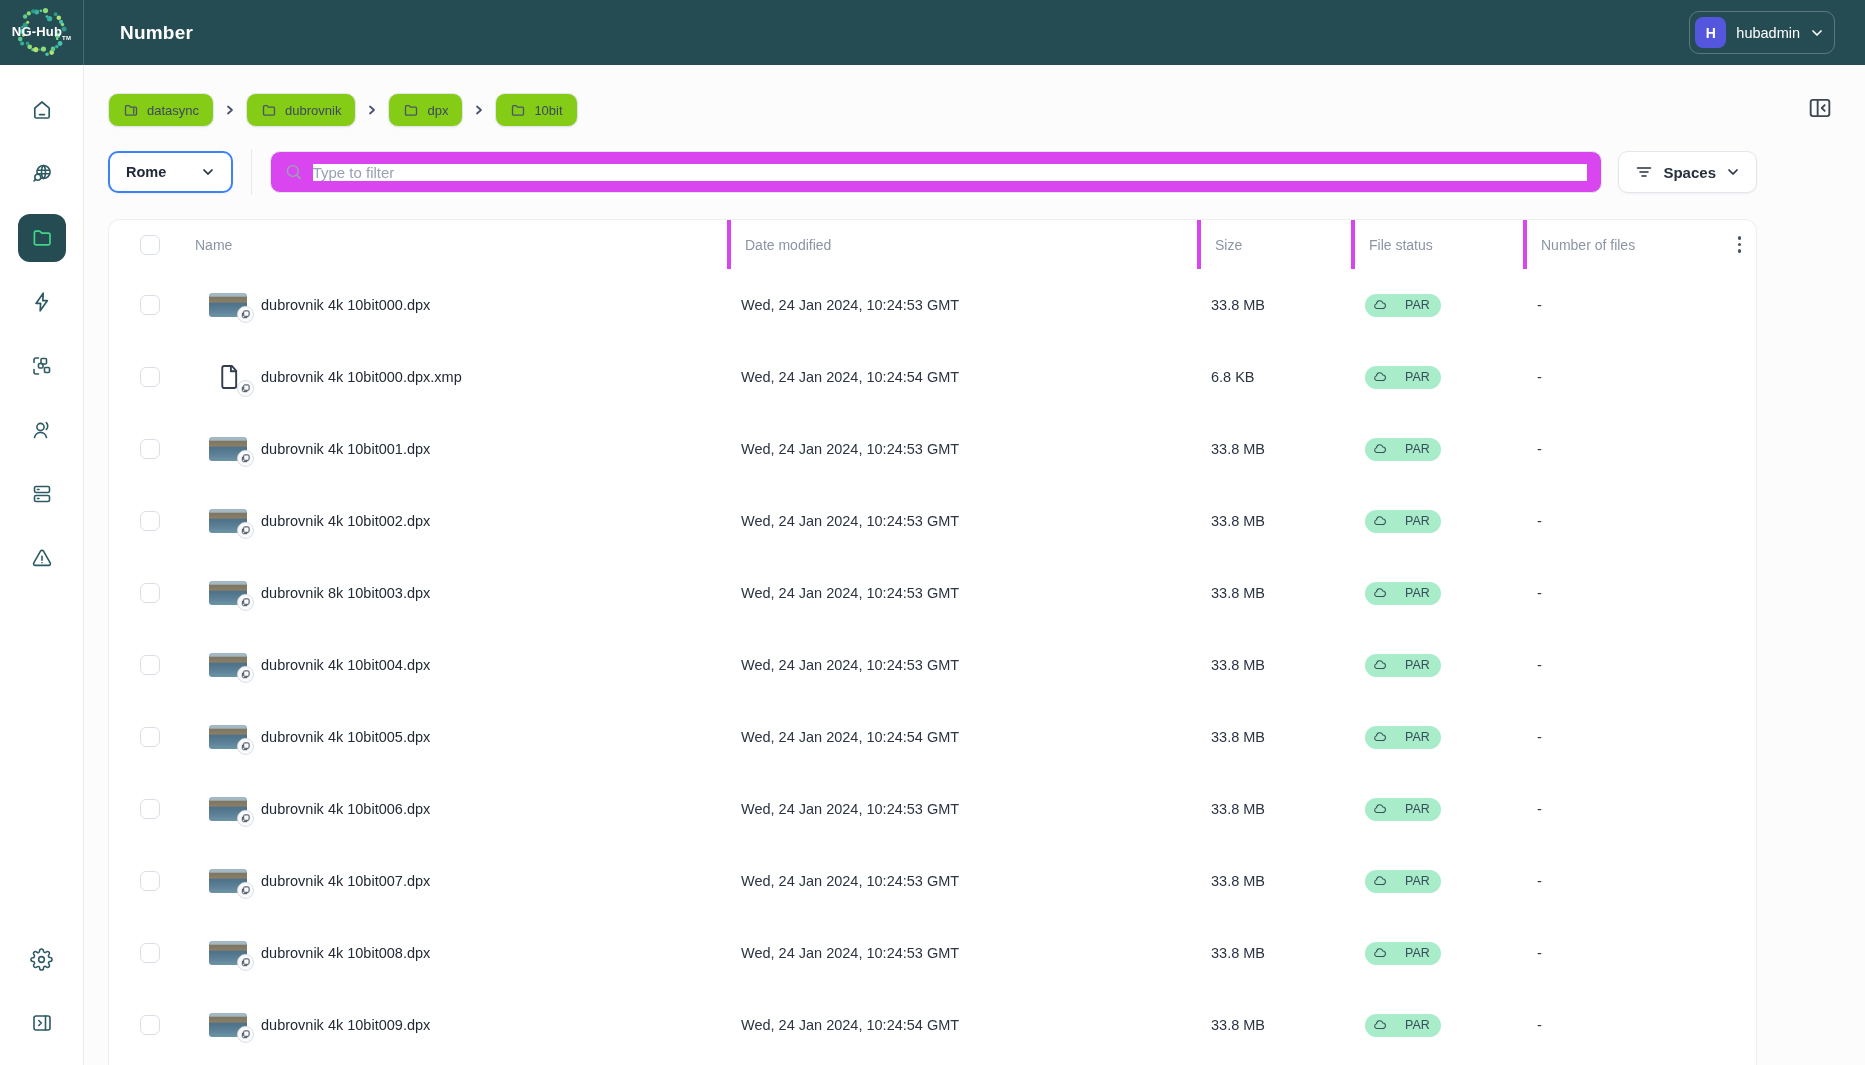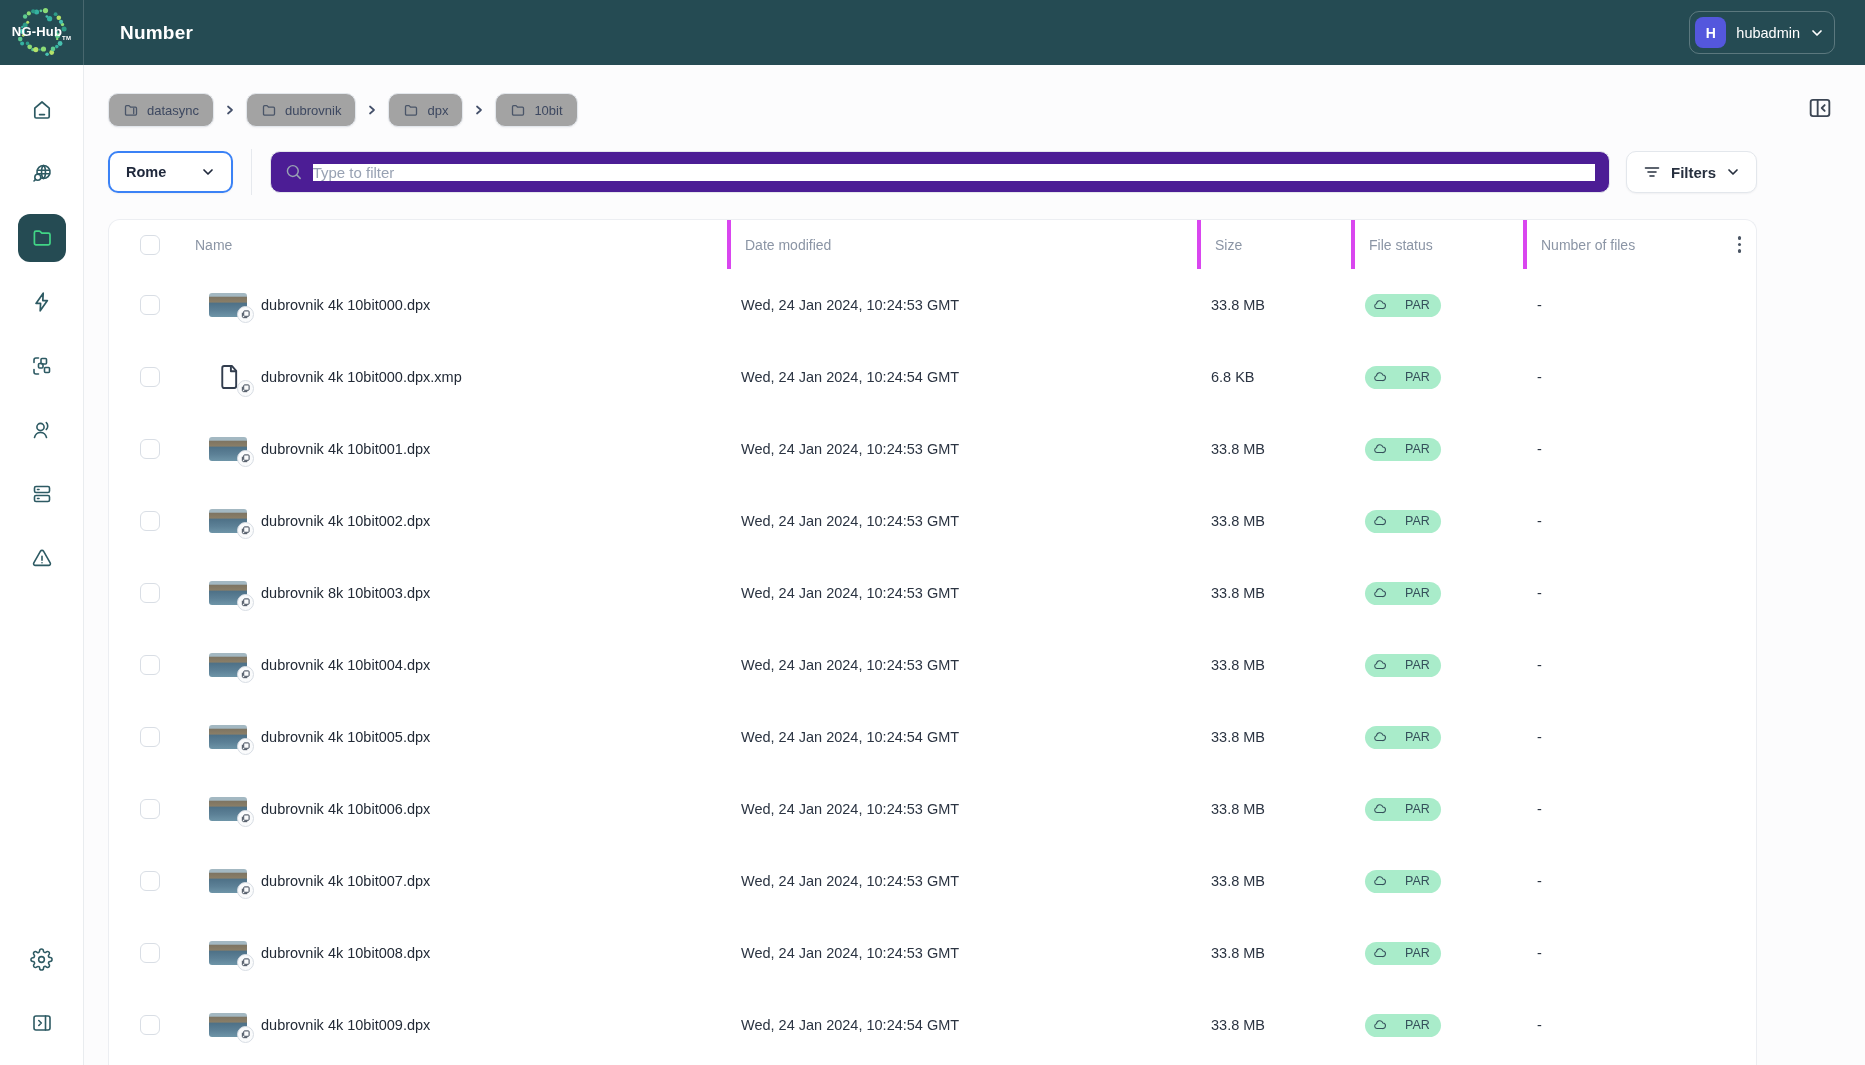--- a/index.html
+++ b/index.html
@@ -31,33 +31,33 @@
   .side-item.active { background:#254b53; }
   .side-item.active svg { stroke:#41d586; }
   .side-spacer { flex:1; }
 
   
   .main { margin-left:84px; padding:28px 108px 0 24px; position:relative; }
 
   .breadcrumb { display:flex; align-items:center; gap:10px; }
   .crumb-wrap { display:flex; align-items:center; gap:10px; }
   .crumb { display:flex; align-items:center; gap:8px; height:34px; padding:0 14px;
-    background:#a3a3a3; border:1px solid #e3e7ec; border-radius:10px; cursor:pointer;
+    background:#84cc16; border:1px solid #e3e7ec; border-radius:10px; cursor:pointer;
     font-family:inherit; font-size:13px; color:#3d4860; box-shadow:0 1px 2px rgba(16,24,40,.05); }
   .panel-toggle { position:absolute; top:28px; right:30px; width:30px; height:30px; background:none;
     border:none; cursor:pointer; display:flex; align-items:center; justify-content:center; }
 
   .toolbar { margin-top:22px; display:flex; align-items:center; }
   .rome-btn { width:125px; height:42px; padding:0 16px; display:flex; align-items:center;
     justify-content:space-between; background:#fff; border:2px solid #3b82f6; border-radius:10px;
     font-family:inherit; font-size:14.5px; font-weight:700; color:#20293c; cursor:pointer;
     box-shadow:0 1px 2px rgba(16,24,40,.05); }
   .vdivider { width:1px; height:46px; background:#e6e9ee; margin:0 18px; }
   .search { flex:1; height:42px; margin-right:16px; display:flex; align-items:center; gap:10px;
-    padding:0 14px; background:#4c1d95; border:1px solid #e4e7ec; border-radius:10px; }
+    padding:0 14px; background:#d946ef; border:1px solid #e4e7ec; border-radius:10px; }
   .search input { border:none; outline:none; width:100%; font-family:inherit; font-size:15px; color:#1f2937; }
   .search input::placeholder { color:#98a2b3; }
   .filters-btn { height:42px; padding:0 16px; display:flex; align-items:center; gap:10px;
     background:#fff; border:1px solid #e3e7ec; border-radius:10px; font-family:inherit;
     font-size:15px; font-weight:600; color:#27303f; cursor:pointer; box-shadow:0 1px 2px rgba(16,24,40,.05); }
 
   
   .card { margin-top:24px; height:850px; background:#fff; border:1px solid #eceef2; border-bottom:none;
     border-radius:12px 12px 0 0; overflow:hidden; }
   .grid { display:grid; grid-template-columns:72px minmax(0,1fr) 470px 154px 172px 186px 47px; }
@@ -280,21 +280,21 @@
       <svg width="18" height="18" viewBox="0 0 18 18" fill="none">
         <circle cx="8" cy="8" r="5.5" stroke="#98a2b3" stroke-width="1.5"></circle>
         <path d="M12.2 12.2 15.5 15.5" stroke="#98a2b3" stroke-width="1.5" stroke-linecap="round"></path>
       </svg>
       <input type="text" placeholder="Type to filter" style="">
     </div>
     <button class="filters-btn">
       <svg width="18" height="18" viewBox="0 0 18 18" fill="none">
         <path d="M2.5 5h13M5 9h8M7 13h4" stroke="#27303f" stroke-width="1.6" stroke-linecap="round"></path>
       </svg>
-      <span>Filters</span>
+      <span>Spaces</span>
       <svg width="14" height="14" viewBox="0 0 14 14" fill="none">
         <path d="M3 5l4 4 4-4" stroke="#27303f" stroke-width="1.7" stroke-linecap="round" stroke-linejoin="round"></path>
       </svg>
     </button>
   </div>
 
   <section class="card">
     <div class="grid thead">
       <div class="cell-check">
           <span class="checkbox"></span>

